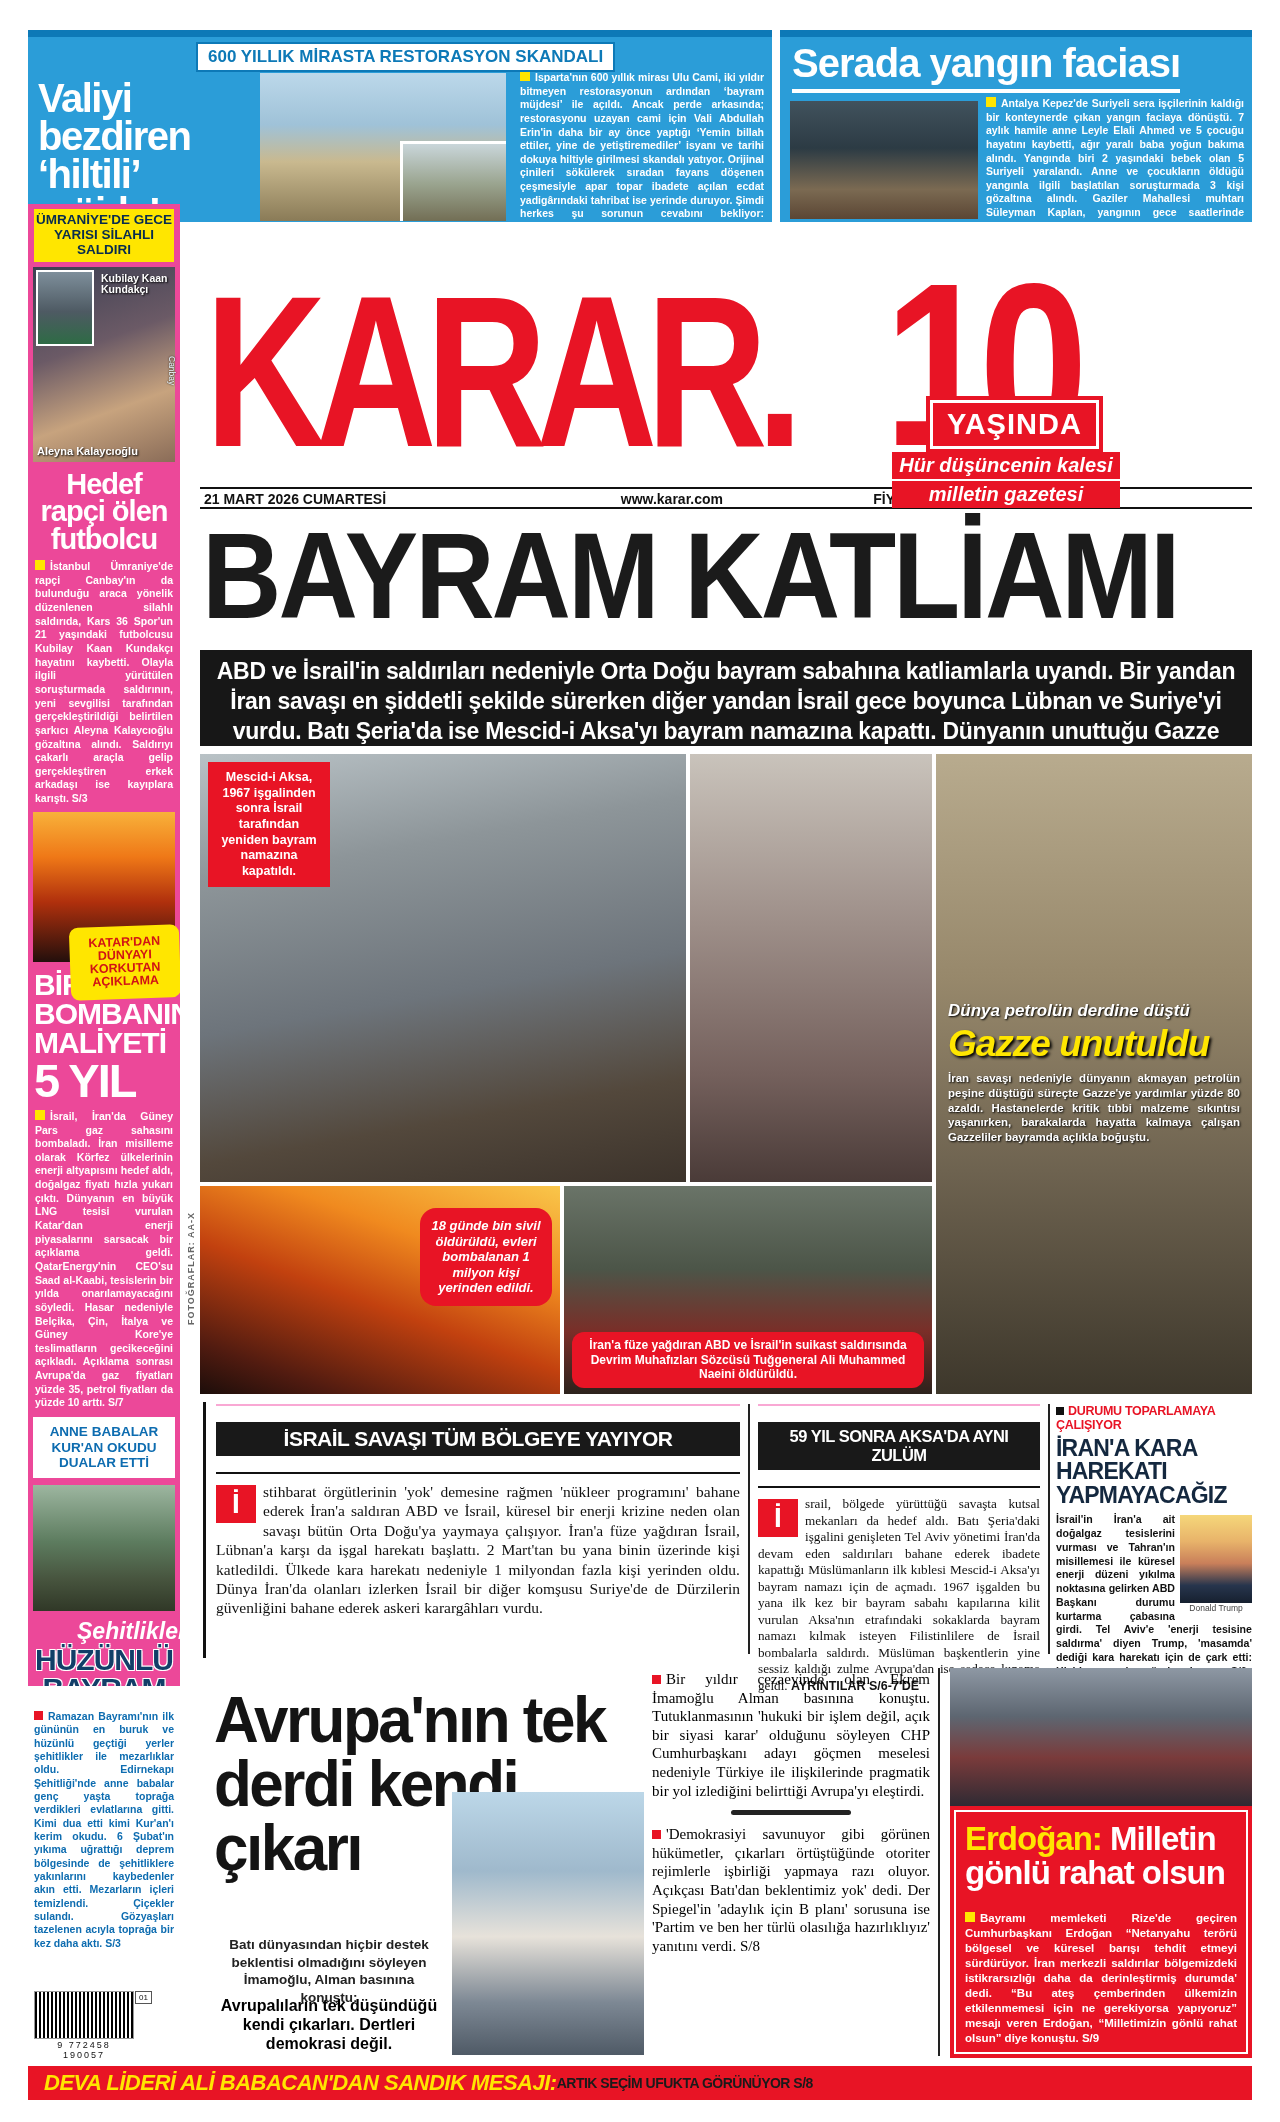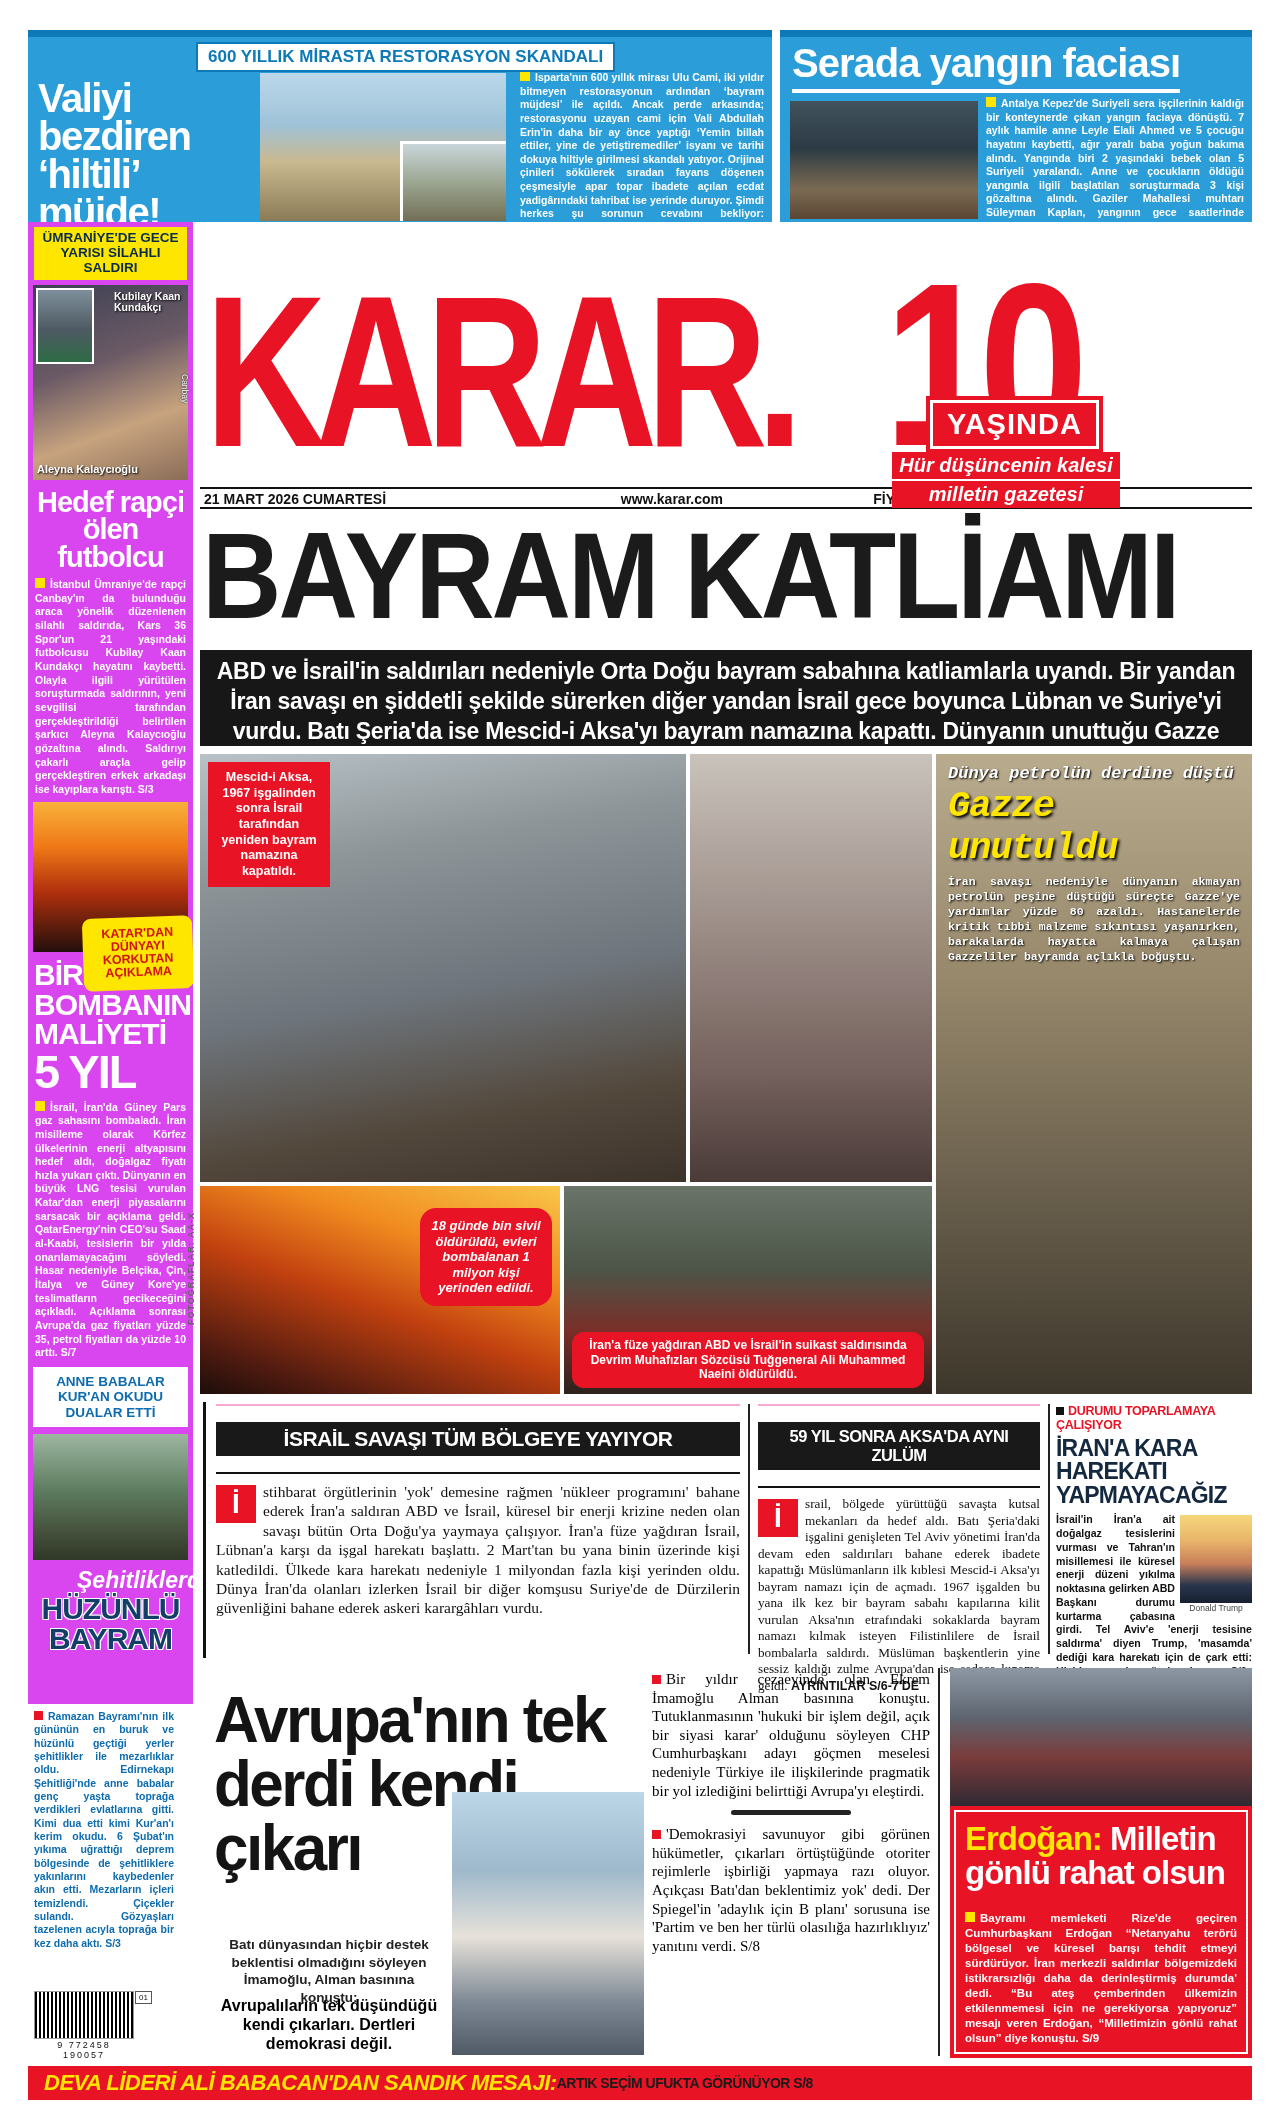--- a/index.html
+++ b/index.html
@@ -26,21 +26,21 @@
                  letter-spacing:-1px; border-bottom:4px solid #fff; padding-bottom:3px; white-space:nowrap;}
   .tr-photo { left:10px; top:64px; width:188px; height:118px;
               background:linear-gradient(180deg,#41525d 0%,#2c3b44 40%,#7b6a52 75%,#5b4634 100%); }
   .tr-body { left:206px; top:60px; width:258px; color:#fff; font-weight:bold;
              font-size:10.5px; line-height:1.3; text-align:justify; }
   .bullet-y { display:inline-block; width:10px; height:10px; background:#ffe600; margin-right:5px; }
   .bullet-r { display:inline-block; width:9px; height:9px; background:#e81425; margin-right:5px; }
   .bullet-k { display:inline-block; width:8px; height:8px; background:#111; margin-right:4px; }
 
   
-  .sb { left:28px; top:222px; width:165px; height:1482px; background:#d946ef;
+  .sb { left:28px; top:204px; width:152px; height:1482px; background:#ec4899;
         padding:5px 6px; overflow:hidden; }
   .sb-kicker { background:#ffe600; color:#082c4e; font-weight:bold; font-size:13.5px;
                line-height:1.1; text-align:center; padding:4px 2px; margin-bottom:5px; }
   .sb-photo1 { position:relative; height:195px; margin:0 -1px;
                background:linear-gradient(160deg,#3c3f52 0%,#6b5a66 40%,#c7a37e 70%,#8a6c58 100%); }
   .sb-portrait { position:absolute; left:3px; top:3px; width:58px; height:76px; border:2px solid #fff;
                background:linear-gradient(180deg,#7e8f9b 0%,#4e5a63 55%,#2e6b45 100%); }
   .sb-lab1 { position:absolute; right:2px; top:6px; width:72px; color:#fff; font-weight:bold;
              font-size:10.5px; line-height:1.05; text-shadow:1px 1px 2px #000; }
   .sb-lab2 { position:absolute; left:4px; bottom:5px; color:#fff; font-weight:bold;
@@ -105,22 +105,22 @@
 
   
   .ph { overflow:hidden; }
   .ph-main { left:200px; top:754px; width:486px; height:428px;
              background:linear-gradient(170deg,#b9c2c6 0%,#8d9599 25%,#6d747b 55%,#53483c 80%,#3c332b 100%); }
   .ph-woman { left:690px; top:754px; width:242px; height:428px;
              background:linear-gradient(180deg,#c9c3bb 0%,#9d8e88 40%,#74605c 75%,#4a3b38 100%); }
   .tag-aksa { left:208px; top:762px; width:122px; background:#e81425; color:#fff; font-weight:bold;
              font-size:12.5px; line-height:1.25; text-align:center; padding:8px 7px; z-index:3; }
   .ph-gazze { left:936px; top:754px; width:316px; height:640px; display:flex; flex-direction:column;
-             justify-content:flex-start;
-             background:linear-gradient(180deg,#b8ab8e 0%,#97886b 35%,#6e6350 65%,#3d372b 100%);font-family:Liberation Mono, monospace; }
+             justify-content:center;
+             background:linear-gradient(180deg,#b8ab8e 0%,#97886b 35%,#6e6350 65%,#3d372b 100%); }
   .gz-overlay { padding:10px 12px 12px; }
   .gz-kicker { color:#fff; font-weight:bold; font-style:italic; font-size:17px;
                text-shadow:1px 1px 2px #000; }
   .gz-head { color:#ffe600; font-weight:bold; font-style:italic; font-size:37px; letter-spacing:-1px;
              text-shadow:2px 2px 3px #000; margin:2px 0 6px; }
   .gz-body { color:#fff; font-weight:bold; font-size:11.5px; line-height:1.3; text-align:justify;
              text-shadow:1px 1px 2px #000; }
   .ph-fire { left:200px; top:1186px; width:360px; height:208px; position:absolute;
              background:linear-gradient(200deg,#f9c64a 0%,#f08a1f 30%,#c2410f 55%,#511b10 85%,#1c0d0a 100%); }
   .tag-fire { position:absolute; right:8px; top:22px; width:132px; background:#e81425; color:#fff;

